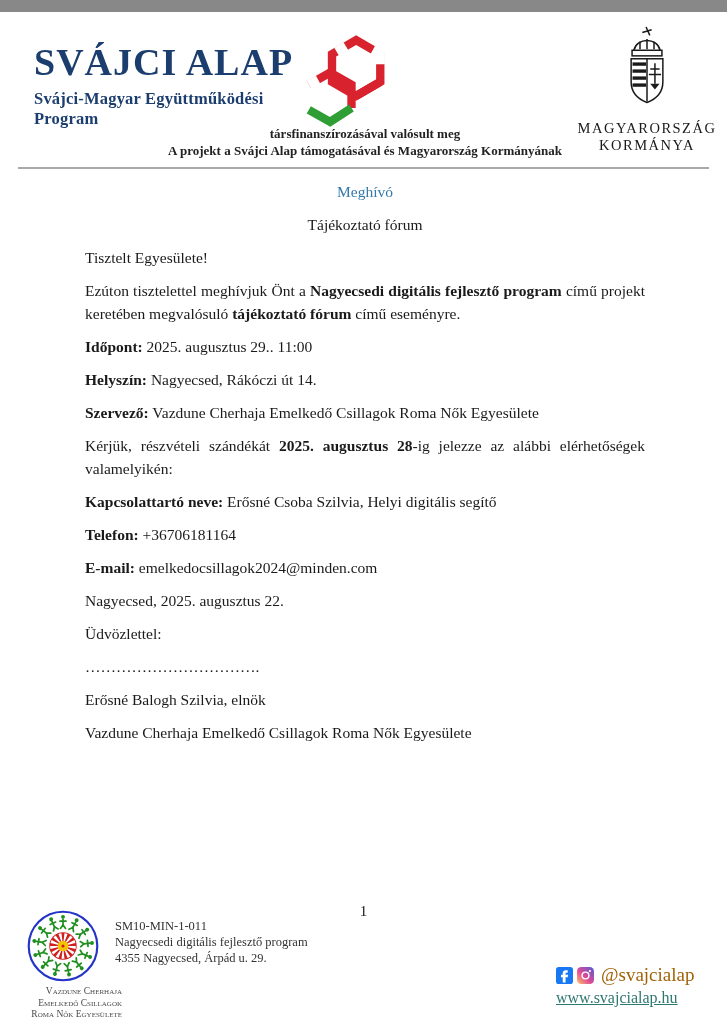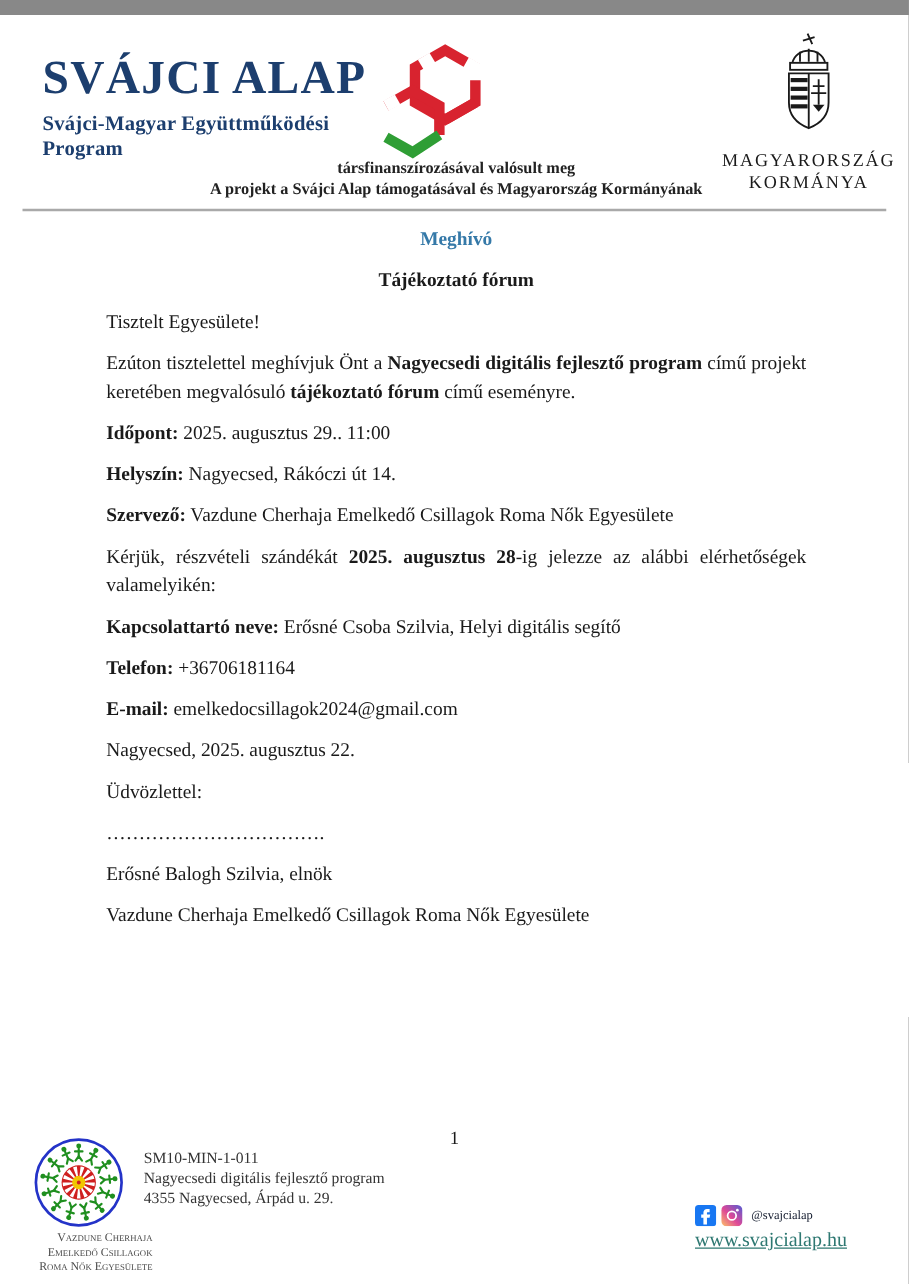--- a/index.html
+++ b/index.html
@@ -18,35 +18,35 @@
   .gov-block { position:absolute; left:572px; top:12px; width:150px; text-align:center; }
   .gov-name { font-size:14.5px; letter-spacing:1.5px; color:#1a1a1a; line-height:17px; margin-top:4px; }
   .support { position:absolute; left:120px; top:113px; width:490px; text-align:center;
              font-size:13px; font-weight:bold; color:#222; line-height:17px; }
   .divider { position:absolute; left:18px; top:155px; width:691px; border:0;
              border-top:2px solid #a9a9a9; }
   
   .main { position:absolute; left:85px; top:168px; width:560px;
           font-size:15.5px; line-height:23px; }
   .main p { margin:0 0 10px 0; }
-  .center { text-align:center;font-weight:bold; }
+  .center { text-align:center; }
   .just { text-align:justify; }
   .doc-title { color:#3579a8; }
   b { font-weight:bold; }
   .pagenum { position:absolute; left:0; top:891px; width:727px; text-align:center;
              font-size:15px; }
   
   .f-logo { position:absolute; left:27px; top:898px; }
   .f-org { position:absolute; left:6px; top:974px; width:116px; text-align:right;
            font-variant:small-caps; font-size:9.5px; line-height:11.5px; color:#4a4a4a; }
   .f-project { position:absolute; left:115px; top:906px; font-size:12.5px;
                line-height:16px; color:#333; }
   .f-social { position:absolute; left:556px; top:952px; width:150px; }
   .f-social-row { display:flex; align-items:center; gap:4px; }
-  .f-handle { font-size:10px; color:#0f172a; margin-left:3px; }
+  .f-handle { font-size:19px; color:#a16207; margin-left:3px; }
   .f-link { display:block; margin-top:3px; font-size:16px; color:#2e7872;
             text-decoration:underline; }
 </style>
 </head>
 <body>
 
 <div class="page">
 
   <div class="brand">
     <div class="brand-title">SVÁJCI ALAP</div>
@@ -106,21 +106,21 @@
 
     <p><b>Időpont:</b><span> 2025. augusztus 29.. 11:00</span></p>
     <p><b>Helyszín:</b><span> Nagyecsed, Rákóczi út 14.</span></p>
     <p><b>Szervező:</b><span> Vazdune Cherhaja Emelkedő Csillagok Roma Nők Egyesülete</span></p>
 
 
     <p class="just"><span>Kérjük, részvételi szándékát </span><b>2025. augusztus 28</b><span>-ig jelezze az alábbi elérhetőségek valamelyikén:</span></p>
 
     <p><b>Kapcsolattartó neve:</b><span> Erősné Csoba Szilvia, Helyi digitális segítő</span></p>
     <p><b>Telefon:</b><span> +36706181164</span></p>
-    <p><b>E-mail:</b><span> emelkedocsillagok2024@gmail.com</span></p>
+    <p><b>E-mail:</b><span> emelkedocsillagok2024@minden.com</span></p>
 
     <p>Nagyecsed, 2025. augusztus 22.</p>
     <p>Üdvözlettel:</p>
     <p>…………………………….</p>
     <p>Erősné Balogh Szilvia, elnök</p>
     <p>Vazdune Cherhaja Emelkedő Csillagok Roma Nők Egyesülete</p>
   </div>
 
   <div class="pagenum">1</div>
 

